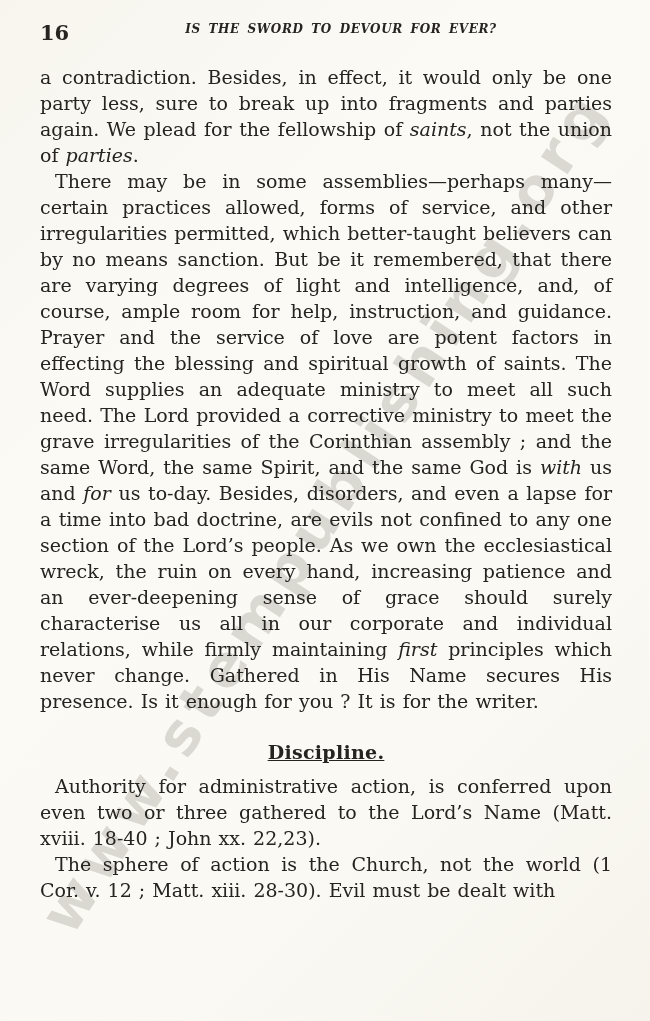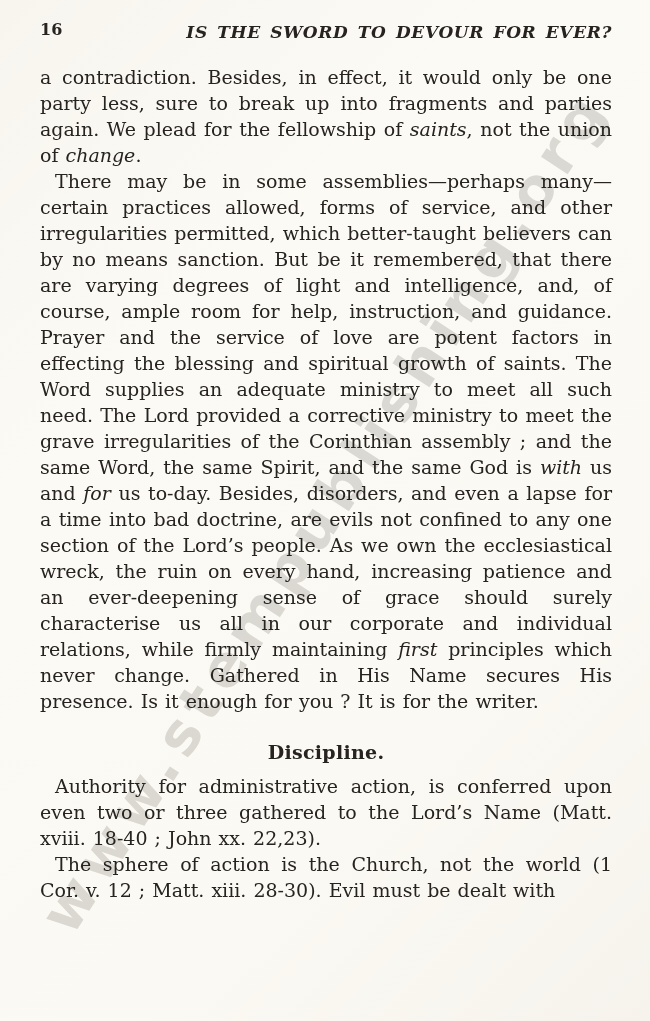--- a/index.html
+++ b/index.html
@@ -40,65 +40,65 @@
   .header {
     position: relative;
     height: 28px;
     margin-bottom: 16px;
   }
   .pagenum {
     position: absolute;
     left: 0;
     top: 0;
     font-weight: bold;
-    font-size: 16px;
+    font-size: 21px;
   }
   .running-title {
     position: absolute;
     left: 30px;
     right: 0;
     top: 2px;
-    text-align: right;
+    text-align: center;
     font-style: italic;
     font-weight: bold;
-    font-size: 17px;
+    font-size: 12px;
     letter-spacing: 0.6px;
     word-spacing: 3px;
   }
   p.body {
     font-size: 19px;
     line-height: 26px;
     text-align: justify;
     margin: 0;
     word-spacing: 1px;
   }
   p.indent { text-indent: 15px; }
   h2.section-heading {
     text-align: center;
     font-size: 19px;
     font-weight: 700;
     margin: 19px 0 10px 0;
     letter-spacing: 0.3px;
   }
-  h2.section-heading.second { margin-top: 27px; }
+  h2.section-heading.second { margin-top: 27px; text-decoration: underline; }
   .it { font-style: italic; }
 </style>
 </head>
 <body>
 
 <div class="page">
   <div class="watermark">www.stempublishing.org</div>
   <div class="content">
 
     <div class="header">
       <span class="pagenum">16</span>
       <span class="running-title">IS THE SWORD TO DEVOUR FOR EVER?</span>
     </div>
 
-    <p class="body"><span>a contradiction.  Besides, in effect, it would only be one party less, sure to break up into fragments and parties again.  We plead for the fellowship of </span><span class="it">saints</span><span>, not the union of </span><span class="it">change</span><span>.</span></p>
+    <p class="body"><span>a contradiction.  Besides, in effect, it would only be one party less, sure to break up into fragments and parties again.  We plead for the fellowship of </span><span class="it">saints</span><span>, not the union of </span><span class="it">parties</span><span>.</span></p>
 
 
     <p class="body indent"><span>There may be in some assemblies—perhaps many—certain practices allowed, forms of service, and other irregularities permitted, which better-taught believers can by no means sanction.  But be it remembered, that there are varying degrees of light and intelligence, and, of course, ample room for help, instruction, and guidance.  Prayer and the service of love are potent factors in effecting the blessing and spiritual growth of saints.  The Word supplies an adequate ministry to meet all such need.  The Lord provided a corrective ministry to meet the grave irregularities of the Corinthian assembly ; and the same Word, the same Spirit, and the same God is </span><span class="it">with</span><span> us and </span><span class="it">for</span><span> us to-day.  Besides, disorders, and even a lapse for a time into bad doctrine, are evils not confined to any one section of the Lord’s people.  As we own the ecclesiastical wreck, the ruin on every hand, increasing patience and an ever-deepening sense of grace should surely characterise us all in our corporate and individual relations, while firmly maintaining </span><span class="it">first</span><span> principles which never change.  Gathered in His Name secures His presence.  Is it enough for you ?  It is for the writer.</span></p>
 
     <h2 class="section-heading second">Discipline.</h2>
 
     <p class="body indent">Authority for administrative action, is conferred upon even two or three gathered to the Lord’s Name (Matt. xviii. 18-40 ; John xx. 22,23).</p>
 
     <p class="body indent">The sphere of action is the Church, not the world (1 Cor. v. 12 ; Matt. xiii. 28-30).  Evil must be dealt with</p>
 

